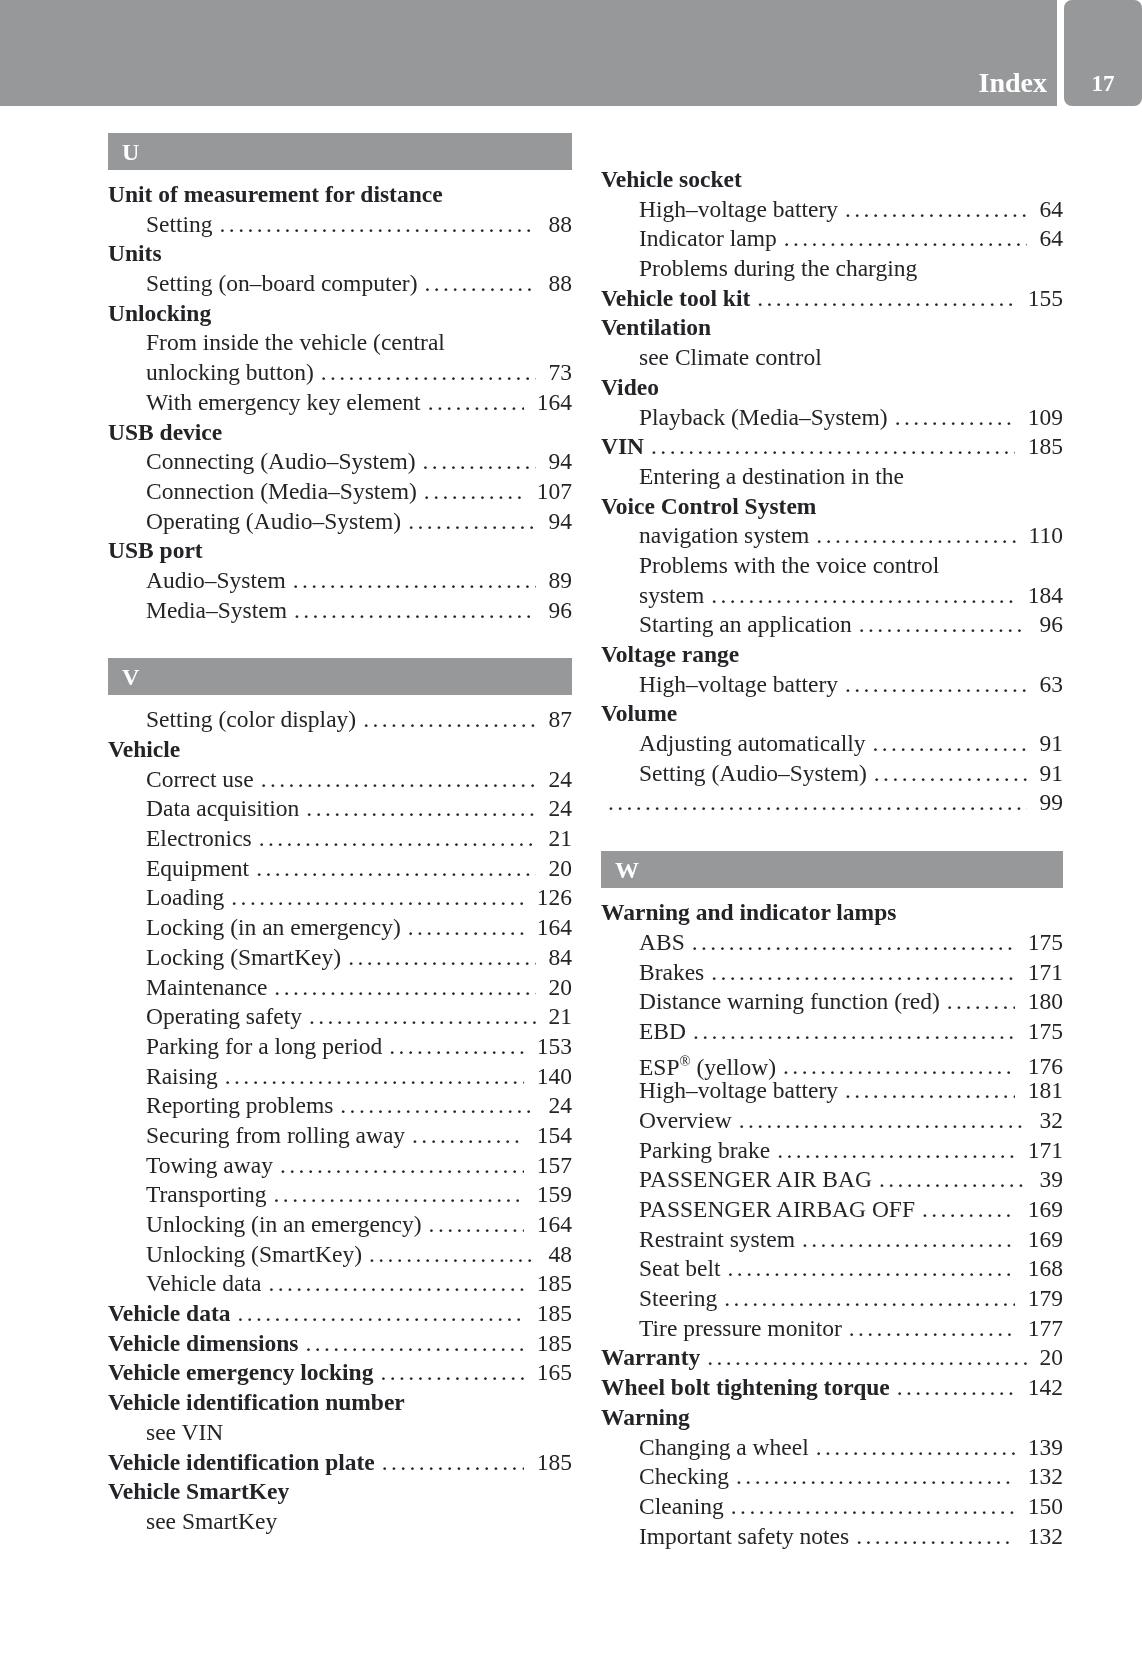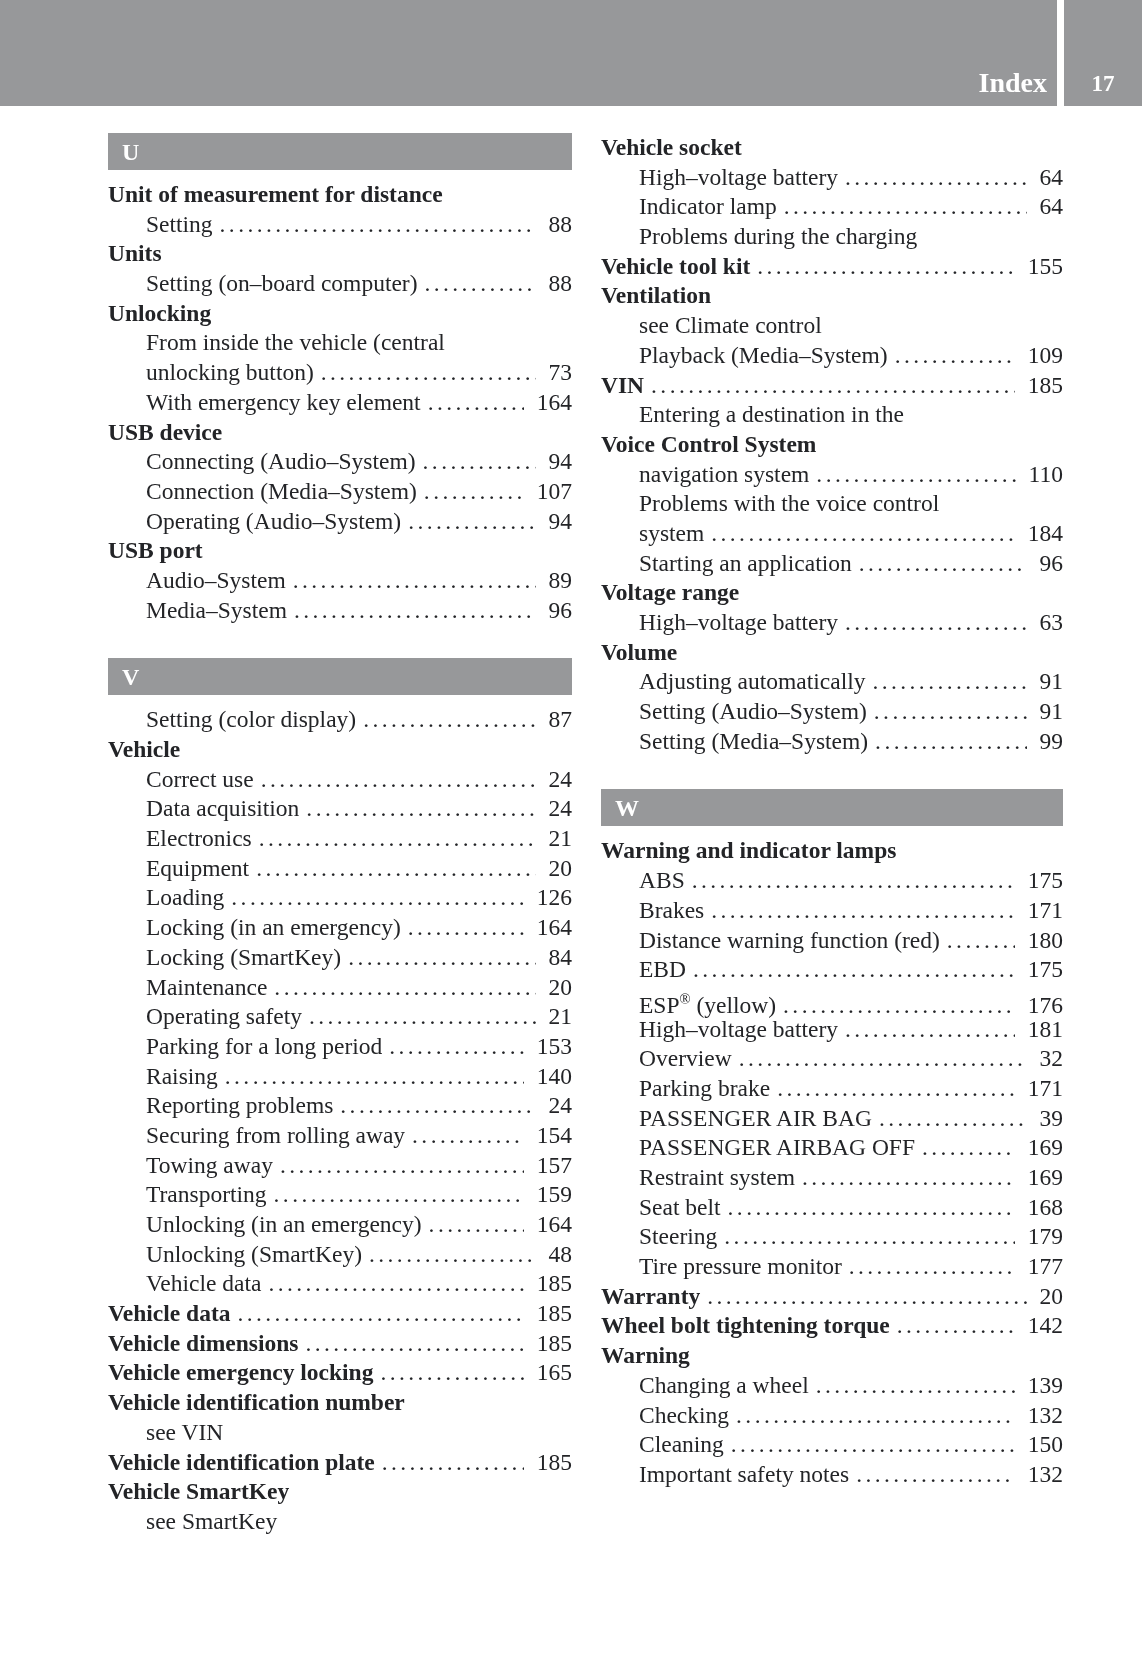--- a/index.html
+++ b/index.html
@@ -6,26 +6,26 @@
   .page{
     position:relative;width:1142px;height:1654px;background:#ffffff;
     font-family:"Liberation Serif",serif;color:#232427;overflow:hidden;
     margin:0 auto;
   }
   
   .header{position:absolute;top:0;left:0;width:1142px;height:106px;display:flex;align-items:stretch;}
   .header-main{flex:1;background:#97989a;display:flex;justify-content:flex-end;align-items:flex-end;padding:0 10px 9px 0;}
   .header-title{color:#ffffff;font-weight:bold;font-size:28px;line-height:1;}
   .header-divider{width:7px;background:#ffffff;}
-  .header-pagebox{width:78px;background:#97989a;display:flex;justify-content:center;align-items:flex-end;padding-bottom:11px;}
+  .header-pagebox{width:78px;background:#97989a;display:flex;justify-content:center;align-items:flex-end;padding-bottom:11px;border-radius:8px;}
   .header-pagebox .pgnum{color:#ffffff;font-weight:bold;font-size:23px;line-height:1;}
   
   .col{position:absolute;top:133px;}
   #left-col{left:108px;width:464px;}
-  #right-col{left:601px;width:462px;}
+  #right-col{left:601px;width:462px;margin-top:32px;}
   .section.gap{margin-top:33px;}
   .letter-bar{height:37px;background:#97989a;margin-bottom:10px;display:flex;align-items:center;padding-left:14px;box-sizing:border-box;}
   .letter-bar .letter{color:#ffffff;font-weight:bold;font-size:24px;line-height:1;}
   
   .row{display:flex;align-items:baseline;height:29.7px;line-height:29.7px;font-size:23.5px;}
   .label{white-space:pre;}
   .row.sub > .label{padding-left:38px;}
   .row.entry > .label{font-weight:bold;}
   .dots{flex:1 1 auto;overflow:hidden;white-space:nowrap;margin:0 13px 0 7px;min-width:6px;}
   .dots::after{content:"..........................................................................................";letter-spacing:3.4px;}
@@ -274,20 +274,23 @@
           <span class="label">Vehicle tool kit</span>
           <span class="dots"></span>
           <span class="num">155</span>
         </div>
         <div class="row entry">
           <span class="label">Ventilation</span>
         </div>
         <div class="row sub">
           <span class="label">see Climate control</span>
         </div>
+        <div class="row entry">
+          <span class="label">Video</span>
+        </div>
         <div class="row sub">
           <span class="label">Playback (Media–System)</span>
           <span class="dots"></span>
           <span class="num">109</span>
         </div>
         <div class="row entry">
           <span class="label">VIN</span>
           <span class="dots"></span>
           <span class="num">185</span>
         </div>
@@ -330,21 +333,20 @@
           <span class="label">Adjusting automatically</span>
           <span class="dots"></span>
           <span class="num">91</span>
         </div>
         <div class="row sub">
           <span class="label">Setting (Audio–System)</span>
           <span class="dots"></span>
           <span class="num">91</span>
         </div>
         <div class="row sub">
-          <span class="label">Setting (Media–System)</span>
           <span class="dots"></span>
           <span class="num">99</span>
         </div>
       </div>
       <div class="section gap">
         <div class="letter-bar" style="background: rgb(151, 152, 154);">
           <span class="letter">W</span>
         </div>
         <div class="row entry">
           <span class="label">Warning and indicator lamps</span>

